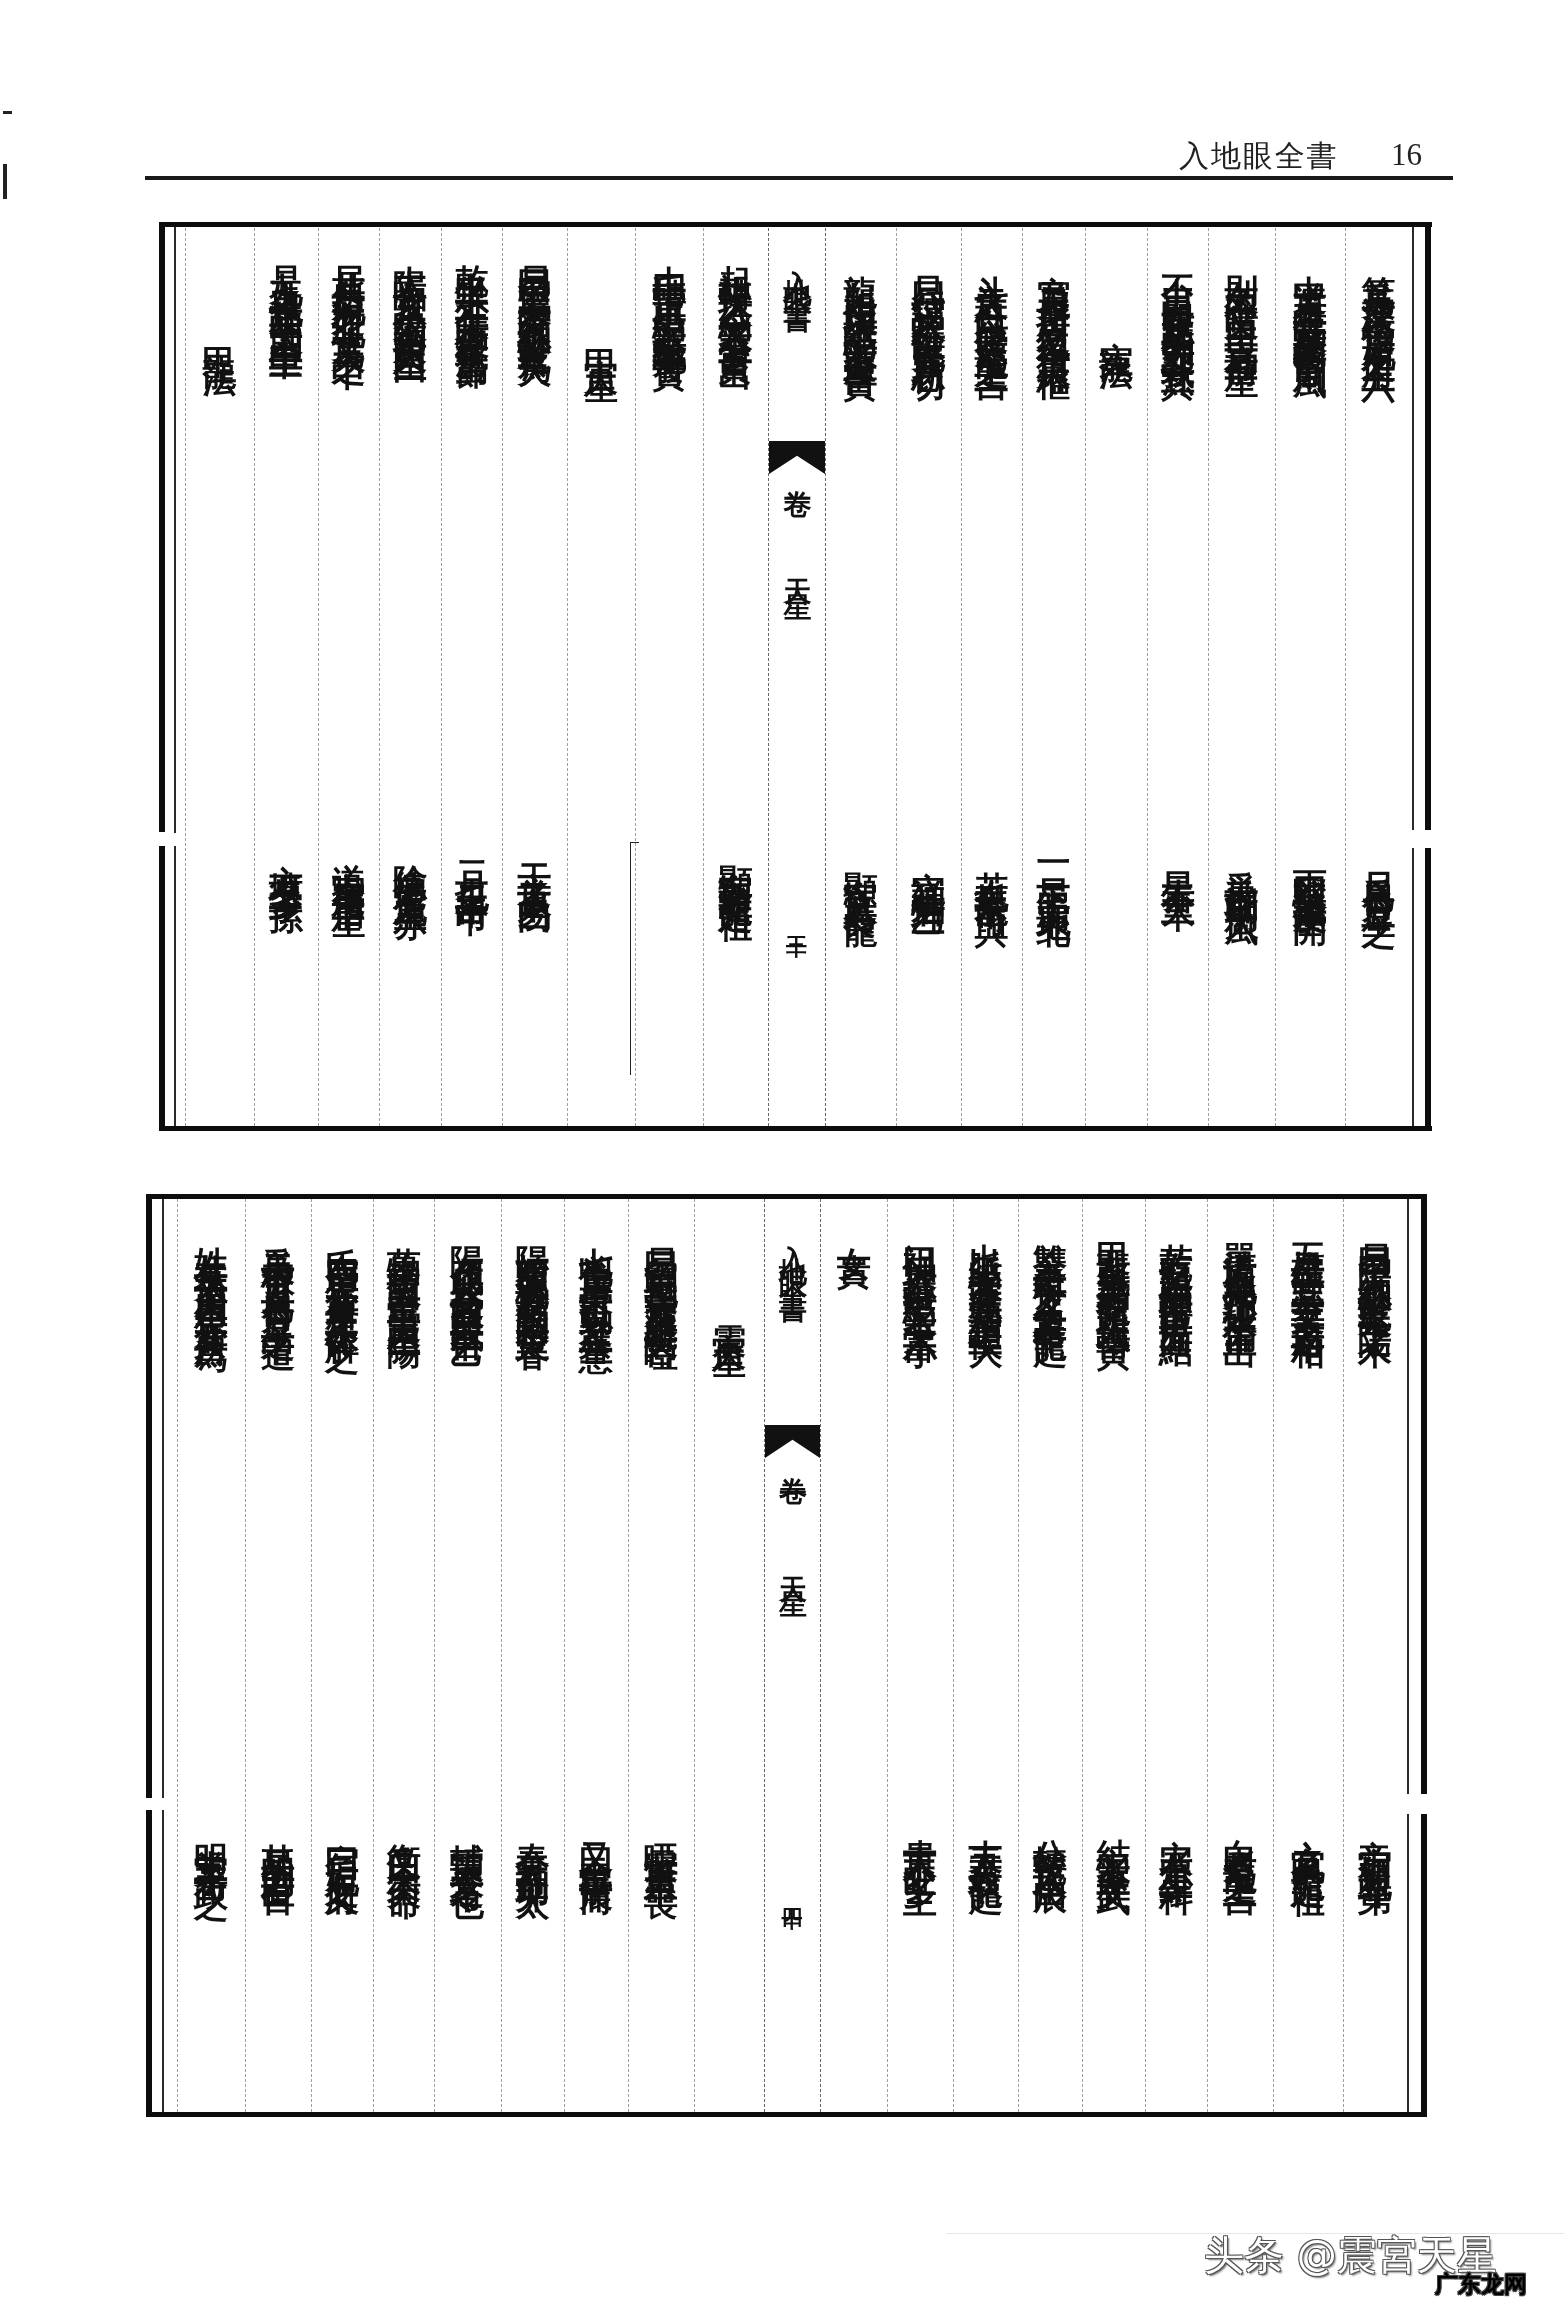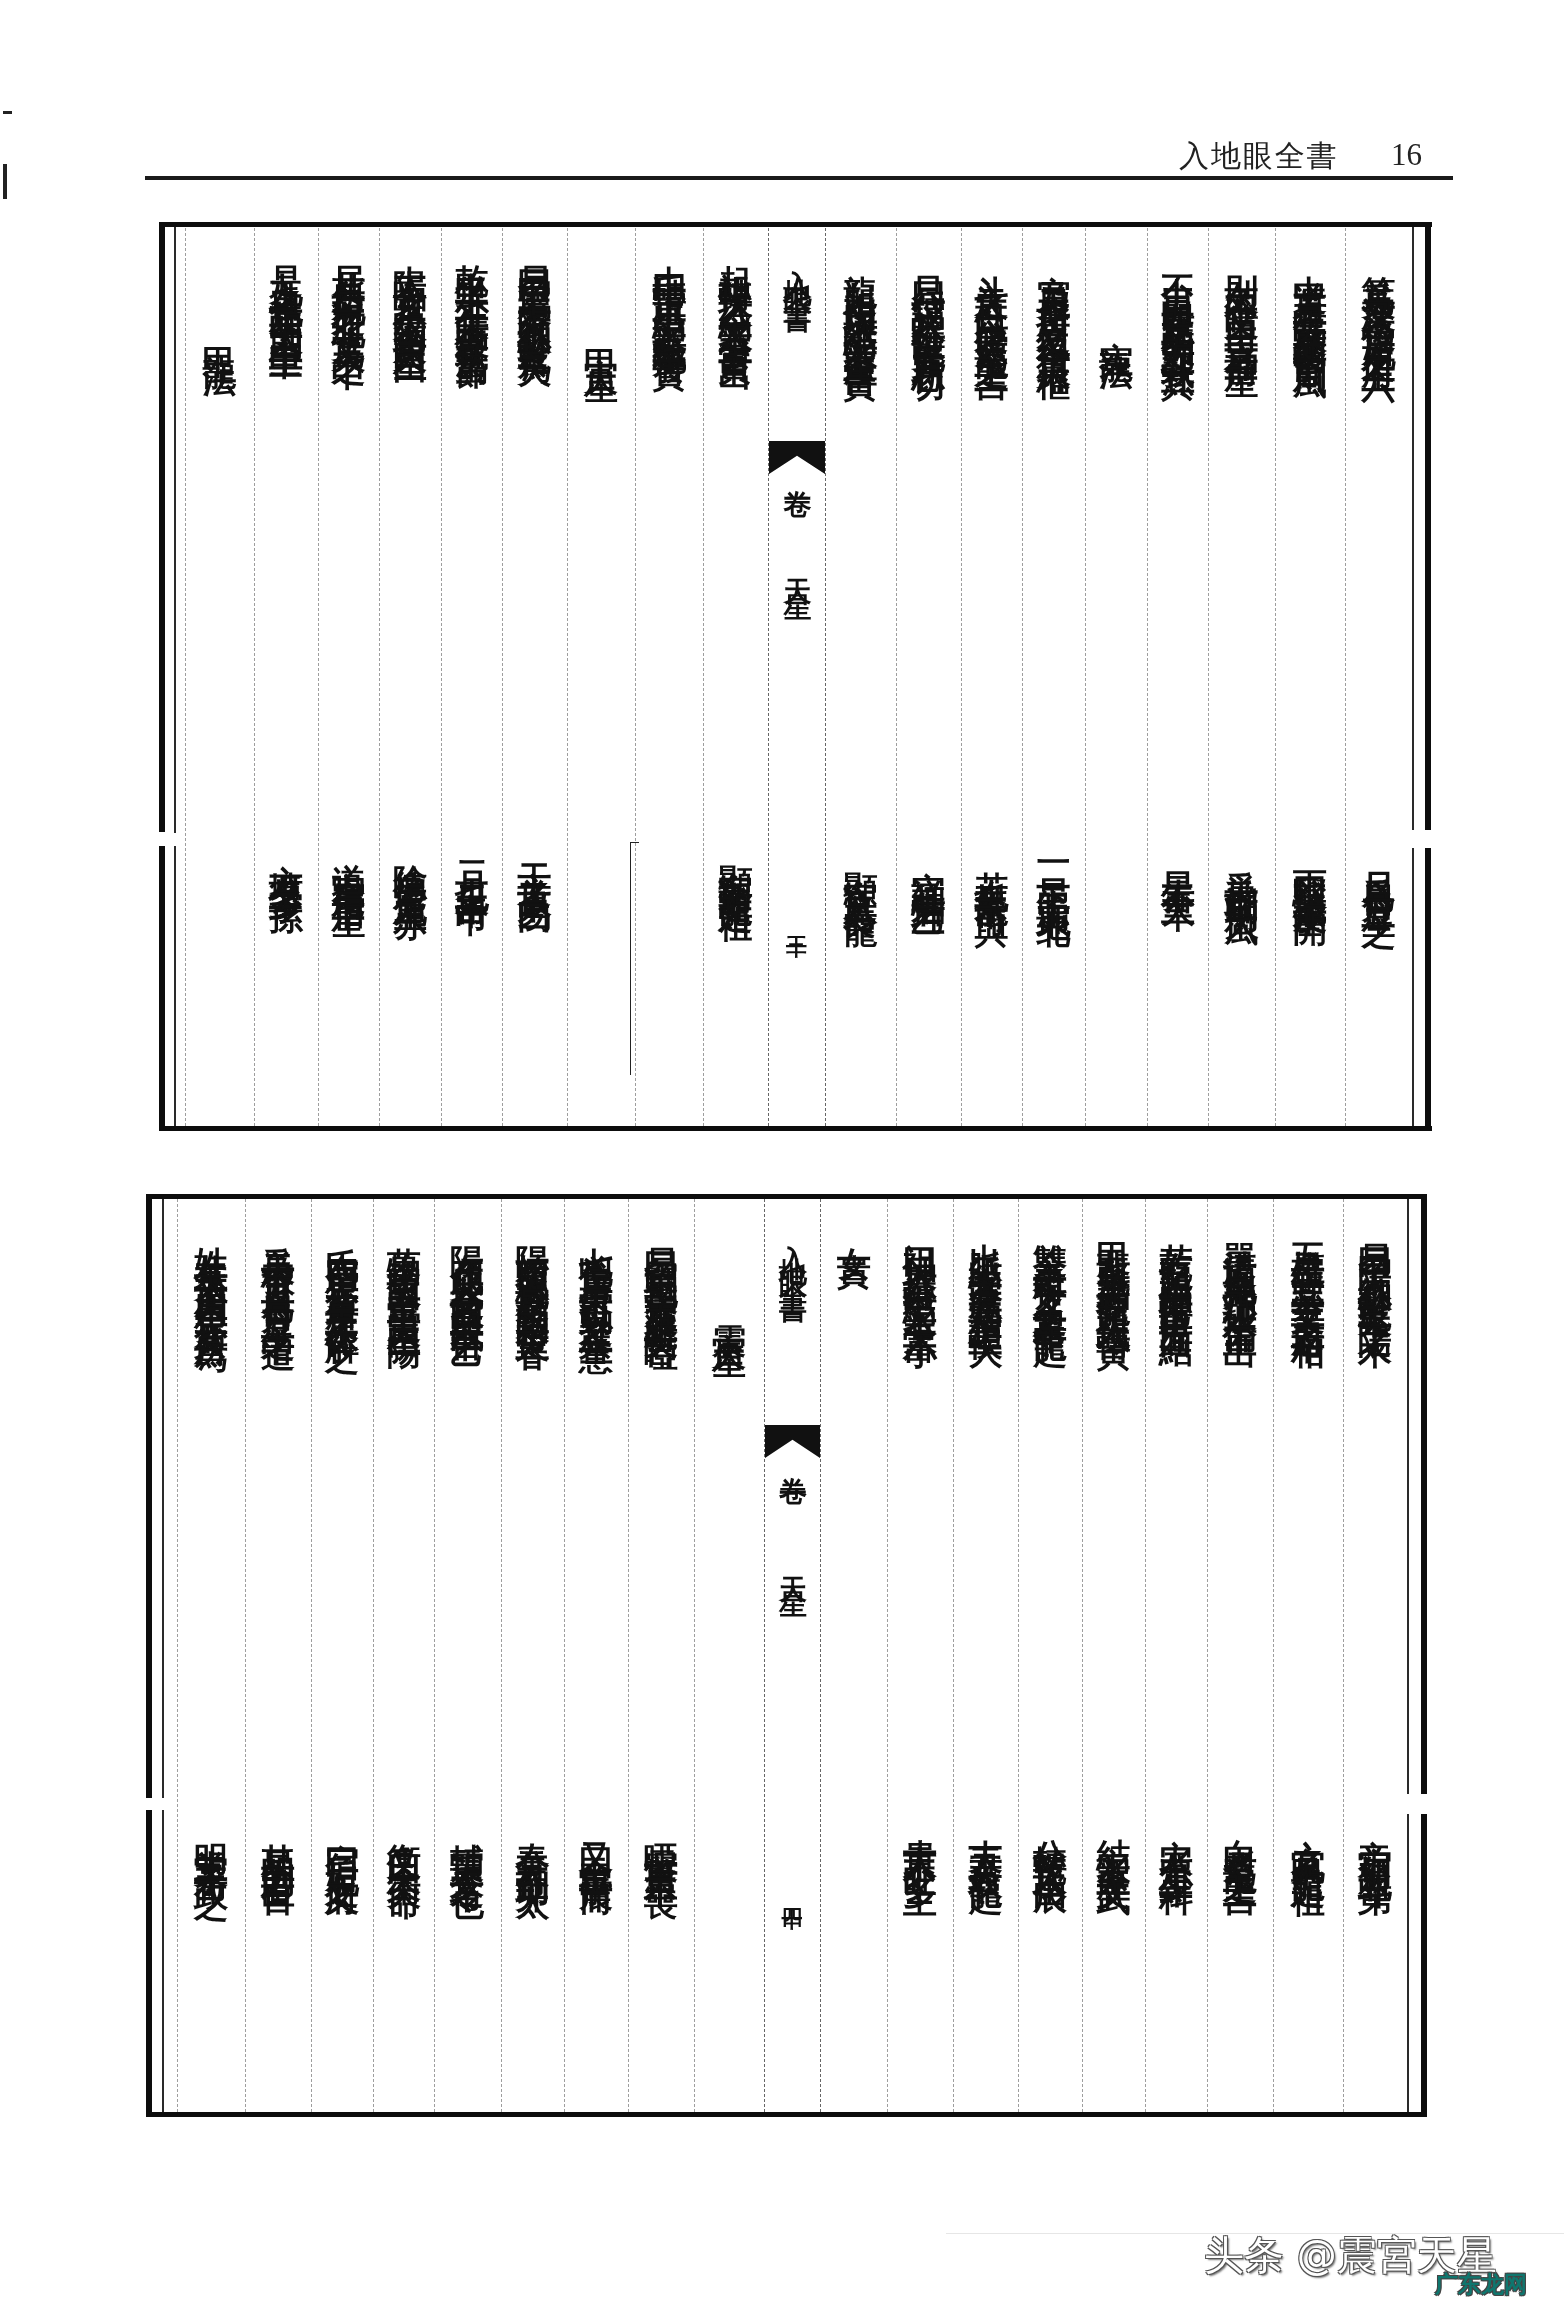--- a/index.html
+++ b/index.html
@@ -63,21 +63,21 @@
 
   .wm-line { position: absolute; left: 946px; top: 2233px; width: 618px; height: 0.9px; background: #e6e6e6; }
   .wm-main {
     position: absolute; left: 1204px; top: 2233px;
     font-size: 40px; line-height: 45px; color: #ffffff; white-space: nowrap;
     font-family: "DejaVu Sans", sans-serif;
     text-shadow: -0.9px -0.9px 0 #555, 0.9px -0.9px 0 #555, -0.9px 0.9px 0 #555, 0.9px 0.9px 0 #555, 1.9px 1.9px 1.9px rgba(0,0,0,0.55);
   }
   .wm-sub {
     position: absolute; left: 1435px; top: 2271px;
-    font-size: 23px; line-height: 26.5px; color: #0f766e; white-space: nowrap; font-weight: bold;
+    font-size: 23px; line-height: 26.5px; color: #000000; white-space: nowrap; font-weight: bold;
     font-family: "DejaVu Sans", sans-serif;
     text-shadow: -0.9px -0.9px 0 #444, 0.9px -0.9px 0 #444, -0.9px 0.9px 0 #444, 0.9px 0.9px 0 #444;
   }
 </style>
 </head>
 <body>
 
 <div class="mark" style="left:2.8px;top:111px;width:9.5px;height:2.8px;"></div>
 <div class="mark" style="left:2.8px;top:164px;width:4.7px;height:35px;"></div>
 

